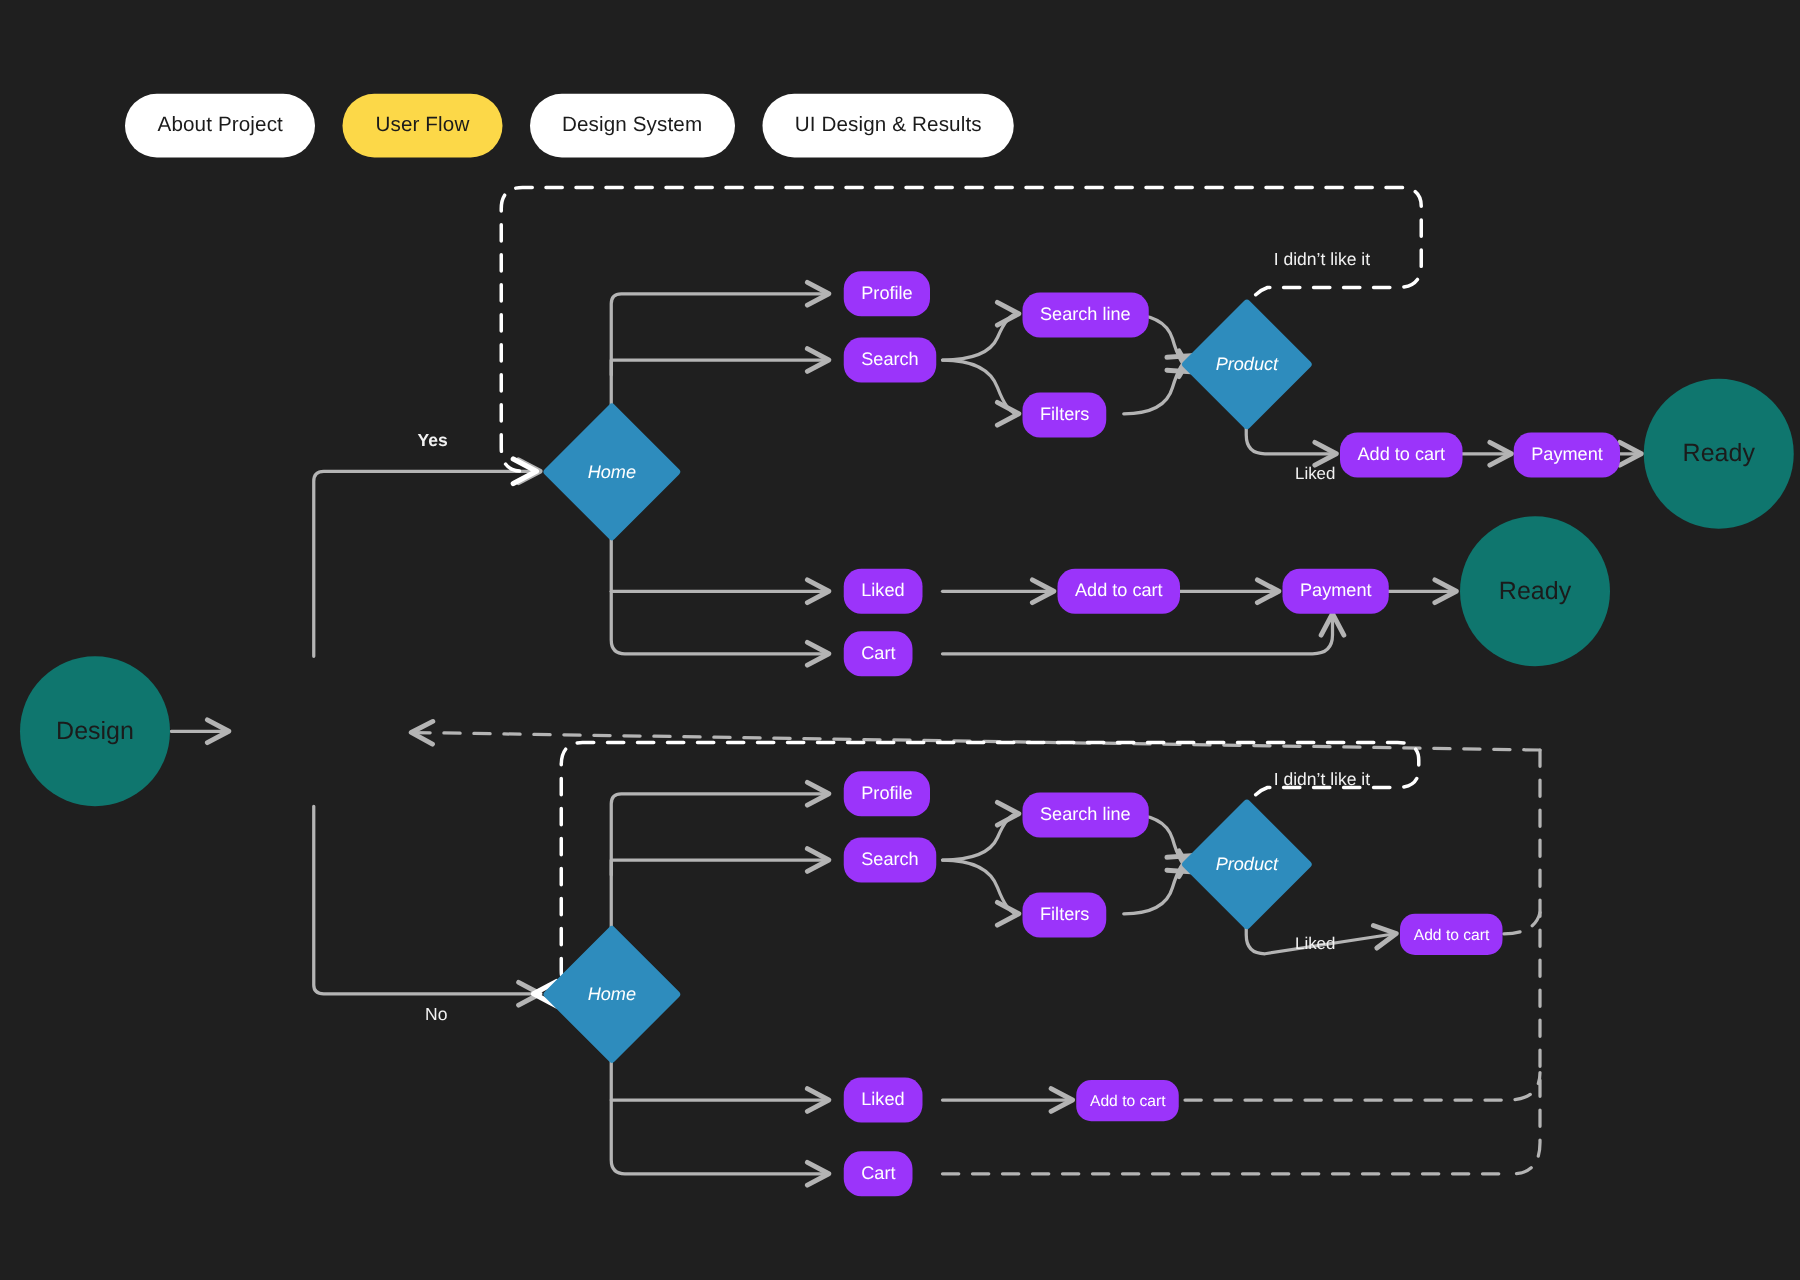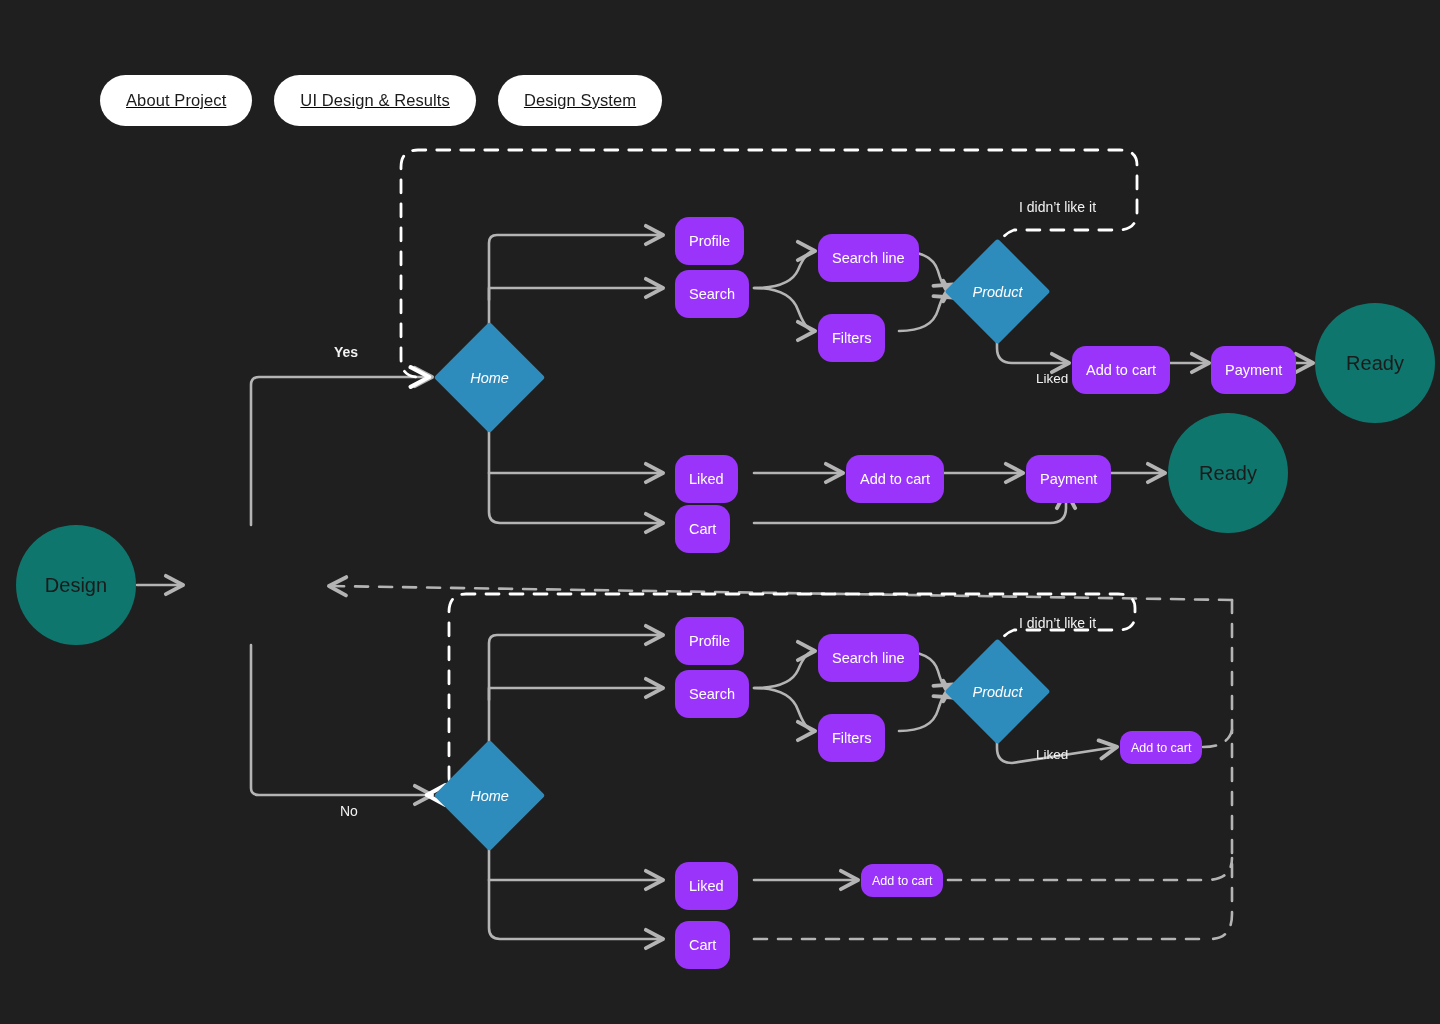--- a/index.html
+++ b/index.html
@@ -6,38 +6,38 @@
   body{
     width:1440px;height:1024px;
     background:#1f1f1f;
     font-family:"Liberation Sans", sans-serif;
     overflow:hidden;
     position:relative;
   }
   #stage{position:absolute;left:0;top:0;width:1440px;height:1024px;}
 
   
-  .tabbar{position:absolute;left:100px;top:75px;display:flex;gap:22px;z-index:20;text-decoration:underline;}
+  .tabbar{position:absolute;left:100px;top:75px;display:flex;gap:22px;z-index:20;}
   .tab{
     height:51px;border-radius:26px;background:#ffffff;color:#1b1b1b;
     display:flex;align-items:center;justify-content:center;
     font-size:16.5px;letter-spacing:.1px;white-space:nowrap;
     padding:0 26px;box-sizing:border-box;cursor:pointer;
   }
   .tab.active{background:#fcd848;}
 
   
   #edges{position:absolute;left:0;top:0;width:1440px;height:1024px;z-index:5;}
 
   
   .node{position:absolute;z-index:10;display:flex;align-items:center;justify-content:center;box-sizing:border-box;}
 
   .pill{
     background:#9b34fa;color:#fff;border-radius:14px;
-    font-size:14.5px;white-space:nowrap;padding:0 14px;height:48px;
+    font-size:14.5px;white-space:nowrap;padding:0 14px;height:36px;
   }
   .pill.small{font-size:12.5px;height:33px;border-radius:12px;padding:0 11px;}
 
   .diamond{color:#fff;font-size:14.5px;font-style:italic;}
   .diamond .dshape{
     position:absolute;left:0;top:0;width:100%;height:100%;
     background:#2e8cbd;transform:rotate(45deg);border-radius:3px;
   }
   .diamond .dlabel{position:relative;z-index:2;white-space:nowrap;}
 
@@ -50,25 +50,28 @@
 </style>
 </head>
 <body>
 
 <div id="stage">
 
   <div class="tabbar">
     <div class="tab">
       <span>About Project</span>
     </div>
+    <div class="tab active">
+      <span>User Flow</span>
+    </div>
+    <div class="tab">
+      <span>Design System</span>
+    </div>
     <div class="tab">
       <span>UI Design &amp; Results</span>
-    </div>
-    <div class="tab">
-      <span>Design System</span>
     </div>
   </div>
 
   <svg id="edges" viewBox="0 0 1440 1024">
     <defs>
       <marker id="ar" markerWidth="9" markerHeight="9" refX="7.2" refY="4.5" orient="auto" markerUnits="strokeWidth">
         <path d="M1,1 L7.6,4.5 L1,8" fill="none" stroke="#b4b4b4" stroke-width="1.5" stroke-linecap="round" stroke-linejoin="round"></path>
       </marker>
       <marker id="arw" markerWidth="9" markerHeight="9" refX="7.2" refY="4.5" orient="auto" markerUnits="strokeWidth">
         <path d="M1,1 L7.6,4.5 L1,8" fill="none" stroke="#ffffff" stroke-width="1.5" stroke-linecap="round" stroke-linejoin="round"></path>

